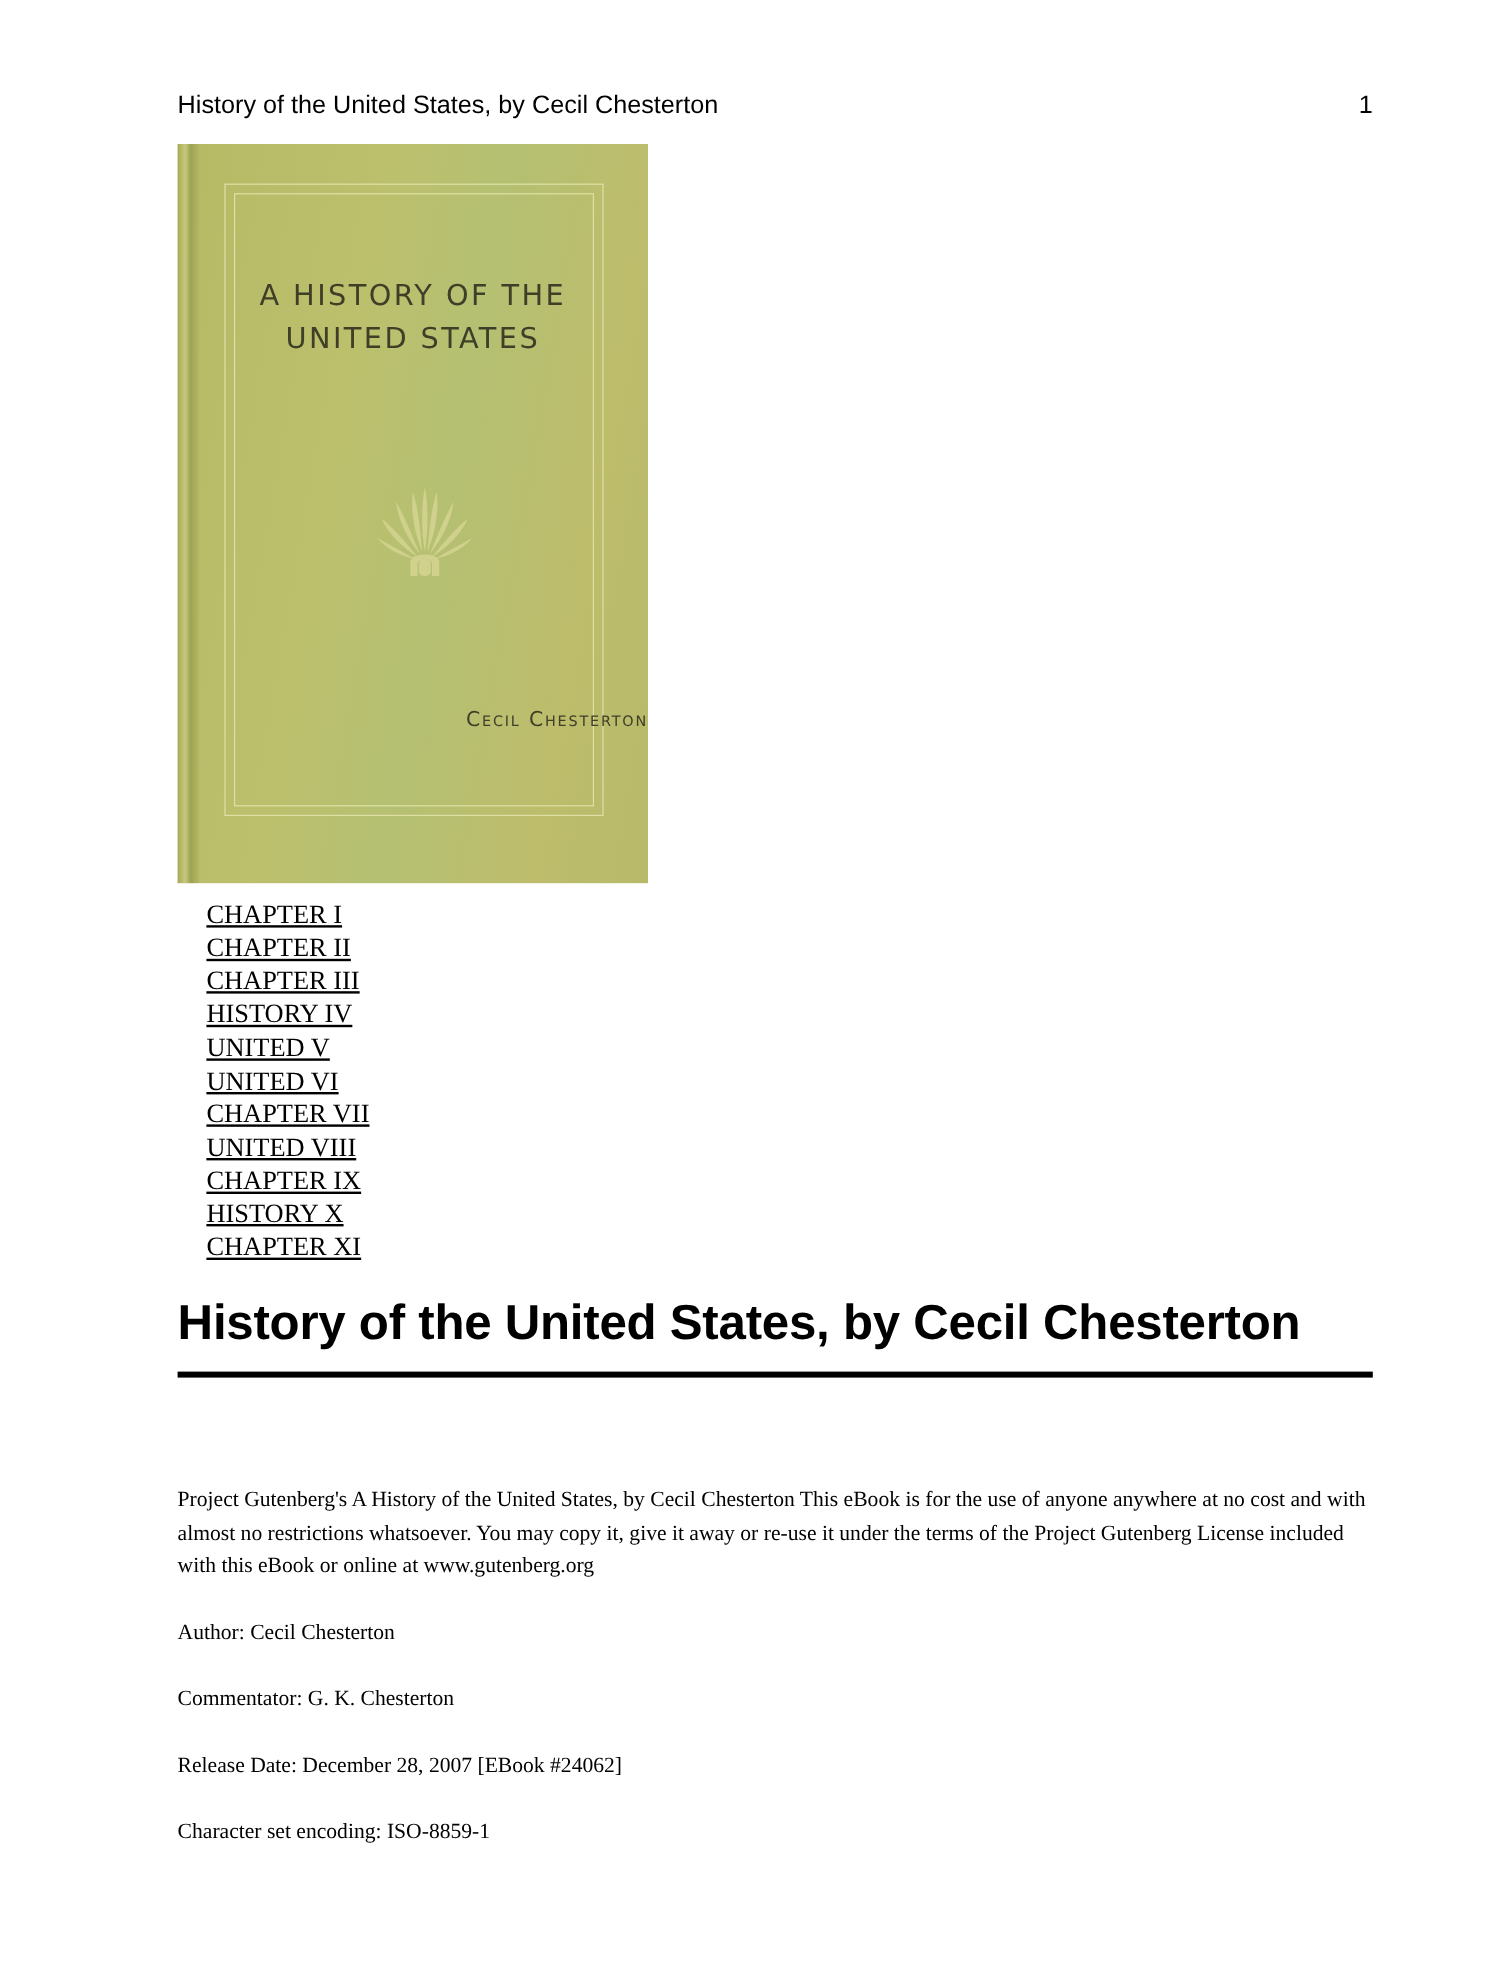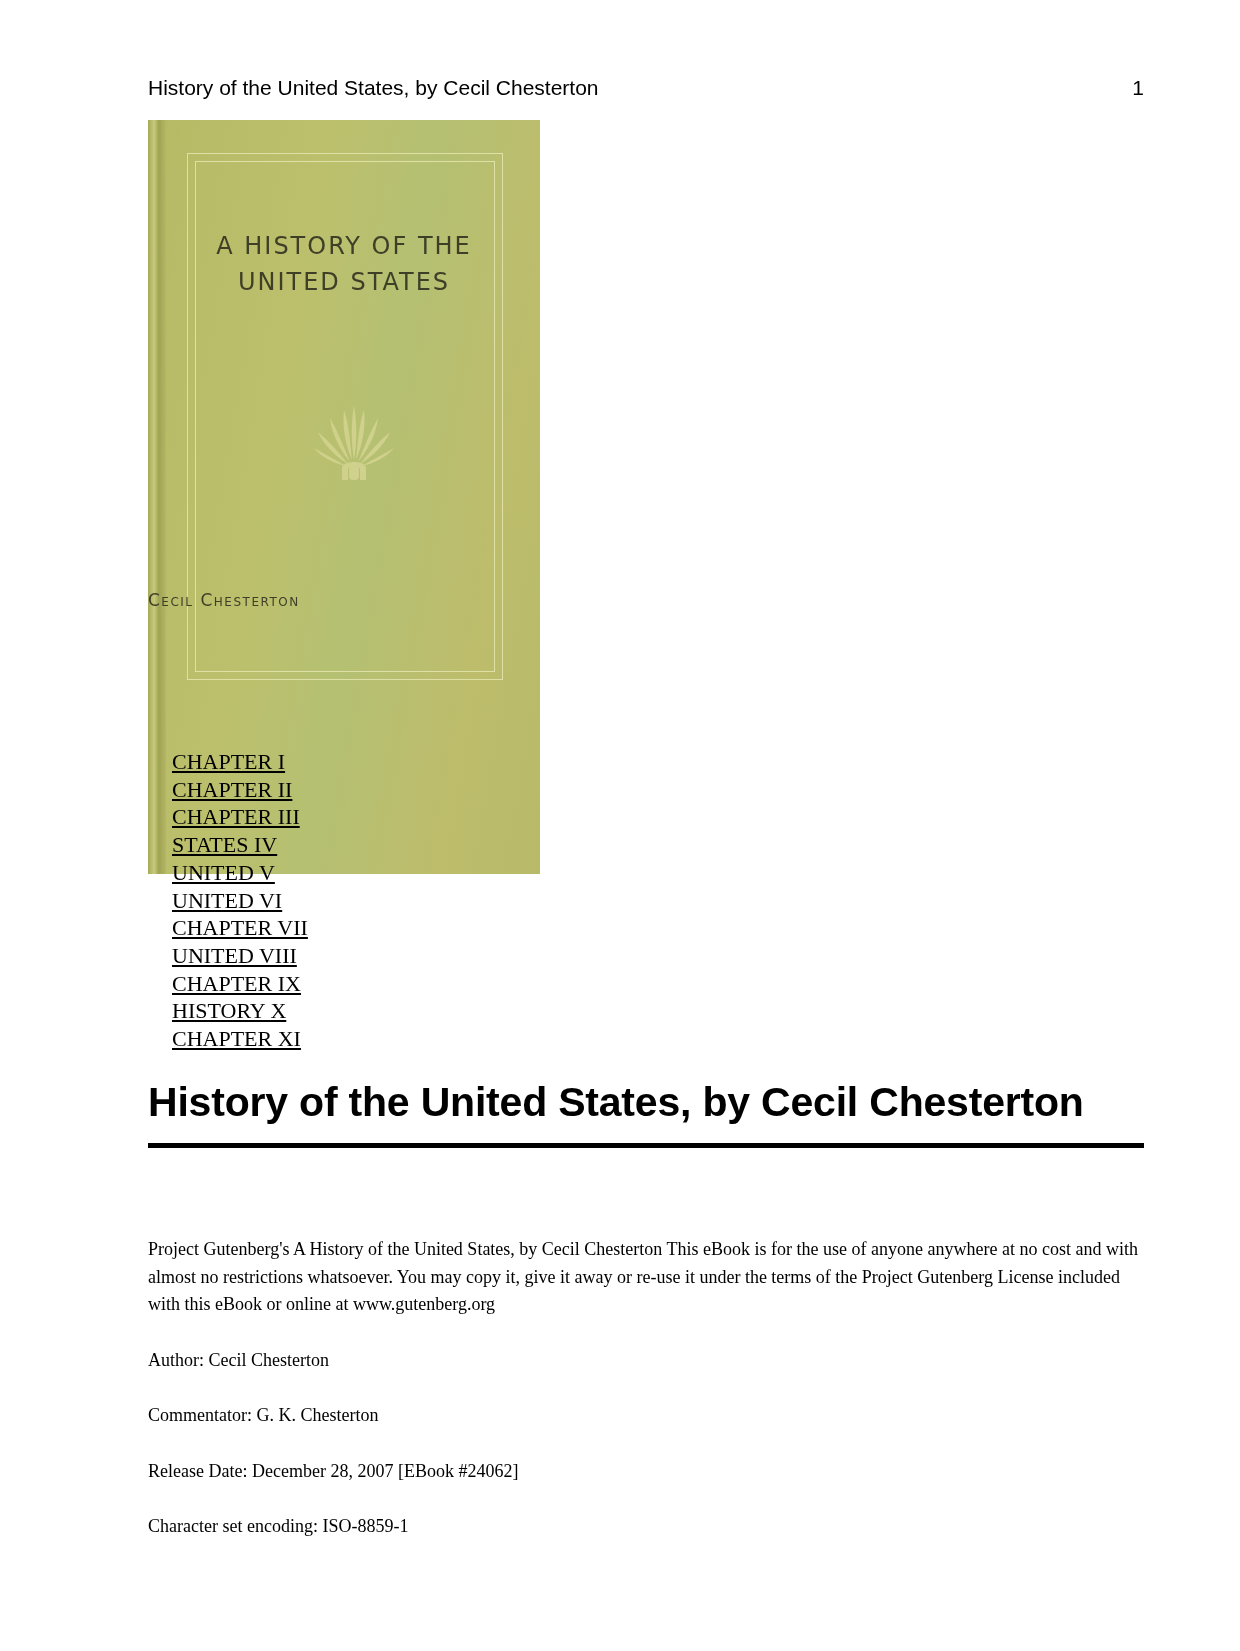--- a/index.html
+++ b/index.html
@@ -7,21 +7,21 @@
     .page { position: absolute; left: 148px; top: 0; width: 996px; }
 
     .running-header {
       position: absolute; left: 0; top: 74px; width: 996px; height: 28px;
       font-family: "Liberation Sans", sans-serif; font-size: 21px; line-height: 28px;
     }
     .running-header .title { position: absolute; left: 0; top: 0; }
     .running-header .pageno { position: absolute; right: 0; top: 0; }
 
     .cover {
-      position: absolute; left: 0; top: 120px; width: 392px; height: 754px;
+      position: absolute; left: 0; top: 120px; width: 392px; height: 616px;
       background: linear-gradient(100deg, #b6b964 0%, #bcc06d 35%, #b5c072 55%, #bdbd6c 80%, #b8ba6a 100%);
       overflow: hidden;
     }
     .cover .spine {
       position: absolute; left: 0; top: 0; width: 18px; height: 100%;
       background: linear-gradient(90deg, #a5a957 0%, #c7ca7c 35%, #9ea253 60%, #b4b865 100%);
     }
     .cover .frame-outer {
       position: absolute; left: 39px; top: 33px; width: 314px; height: 525px;
       border: 1.5px solid #dfe0a6;
@@ -30,21 +30,21 @@
       position: absolute; left: 47px; top: 41px; width: 298px; height: 509px;
       border: 1.5px solid #dfe0a6;
     }
     .cover .cover-title {
       position: absolute; left: 0; width: 392px; top: 108px; text-align: center;
       font-family: "DejaVu Sans", sans-serif; font-size: 24px; letter-spacing: 2px;
       line-height: 36px; color: #3f3f28; font-weight: normal;
     }
     .cover .emblem { position: absolute; left: 160px; top: 282px; width: 92px; height: 80px; }
     .cover .cover-author {
-      position: absolute; left: 0; width: 392px; top: 470px; text-align: left;
+      position: absolute; left: 0; width: 392px; top: 470px; text-align: right;
       font-family: "DejaVu Sans", sans-serif; font-size: 17px; letter-spacing: 1.5px;
       color: #3f3f28; font-variant: small-caps;
     }
 
     .toc { position: absolute; left: 0; top: 748px; }
     .toc a {
       display: block; font-family: "Liberation Serif", serif; font-size: 22px;
       line-height: 27.7px; color: #000; text-decoration: underline; text-underline-offset: 2px; margin-left: 24px;
     }
 
@@ -94,21 +94,21 @@
         <rect x="41" y="64" width="10" height="14" rx="4"></rect>
       </g>
     </svg>
     <div class="cover-author">Cecil Chesterton</div>
   </div>
 
   <nav class="toc">
     <a href="#">CHAPTER I</a>
     <a href="#">CHAPTER II</a>
     <a href="#">CHAPTER III</a>
-    <a href="#">STATES IV</a>
+    <a href="#">HISTORY IV</a>
     <a href="#">UNITED V</a>
     <a href="#">UNITED VI</a>
     <a href="#">CHAPTER VII</a>
     <a href="#">UNITED VIII</a>
     <a href="#">CHAPTER IX</a>
     <a href="#">HISTORY X</a>
     <a href="#">CHAPTER XI</a>
   </nav>
 
   <h1 class="doc-title">History of the United States, by Cecil Chesterton</h1>

